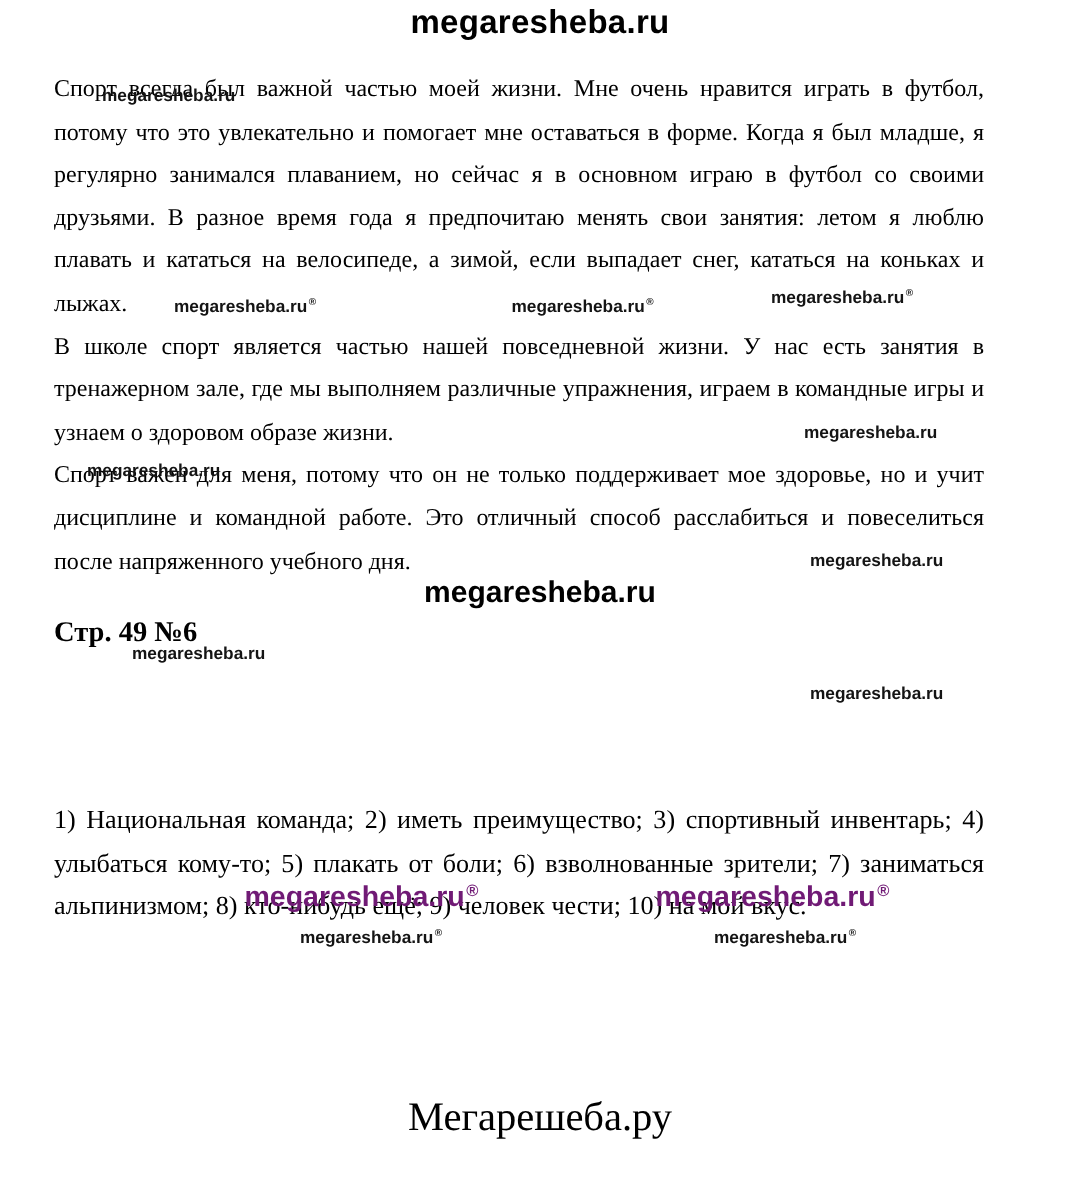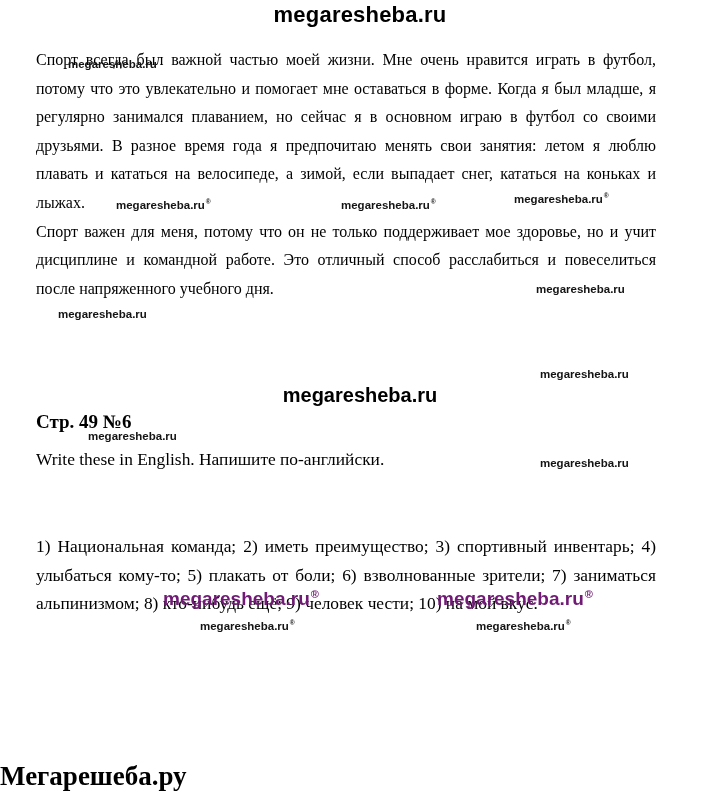--- a/index.html
+++ b/index.html
@@ -51,23 +51,24 @@
     text-align: justify;
   }
 
   .answers {
     position: absolute; top: 657px; left: 36px; width: 620px;
     font-size: 17.4px; line-height: 28.6px;
     text-align: justify;
   }
 
   .site-footer {
-    position: absolute; top: 761px; left: 0; width: 100%;
+    position: absolute; top: 729px; left: 0; width: 100%;
+    text-align: center;
     font-family: "Liberation Serif", serif;
-    font-weight: bold; font-size: 27px;
+    font-weight: normal; font-size: 27px;
   }
 
   .wm {
     position: absolute;
     font-family: "Liberation Sans", sans-serif;
     font-weight: bold; font-size: 11.5px;
     color: #141414; white-space: nowrap;
     z-index: 5;
   }
   .wm-bold {
@@ -81,28 +82,28 @@
 </style>
 </head>
 <body>
 
 <div class="page">
 
   <header class="site-header">megaresheba.ru</header>
 
   <section class="essay">
     <p>Спорт всегда был важной частью моей жизни. Мне очень нравится играть в футбол, потому что это увлекательно и помогает мне оставаться в форме. Когда я был младше, я регулярно занимался плаванием, но сейчас я в основном играю в футбол со своими друзьями. В разное время года я предпочитаю менять свои занятия: летом я люблю плавать и кататься на велосипеде, а зимой, если выпадает снег, кататься на коньках и лыжах.</p>
+    <p>В школе спорт является частью нашей повседневной жизни. У нас есть занятия в тренажерном зале, где мы выполняем различные упражнения, играем в командные игры и узнаем о здоровом образе жизни.</p>
     <p>Спорт важен для меня, потому что он не только поддерживает мое здоровье, но и учит дисциплине и командной работе. Это отличный способ расслабиться и повеселиться после напряженного учебного дня.</p>
   </section>
 
   <div class="center-wm">megaresheba.ru</div>
 
   <h2 class="exercise-heading">Стр. 49 №6</h2>
 
-  <p class="instruction">Write these in English. Напишите по-английски.</p>
 
   <p class="tasks">1) Национальная команда; 2) иметь преимущество; 3) спортивный инвентарь; 4) улыбаться кому-то; 5) плакать от боли; 6) взволнованные зрители; 7) заниматься альпинизмом; 8) кто-нибудь ещё; 9) человек чести; 10) на мой вкус.</p>
 
 
   <footer class="site-footer">Мегарешеба.ру</footer>
 
   <div>
 
     <span class="wm" style="left:68px; top:58px;">megaresheba.ru</span>
 

